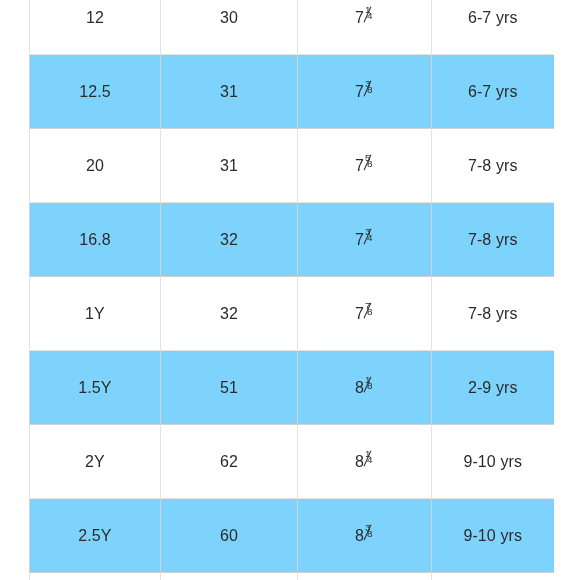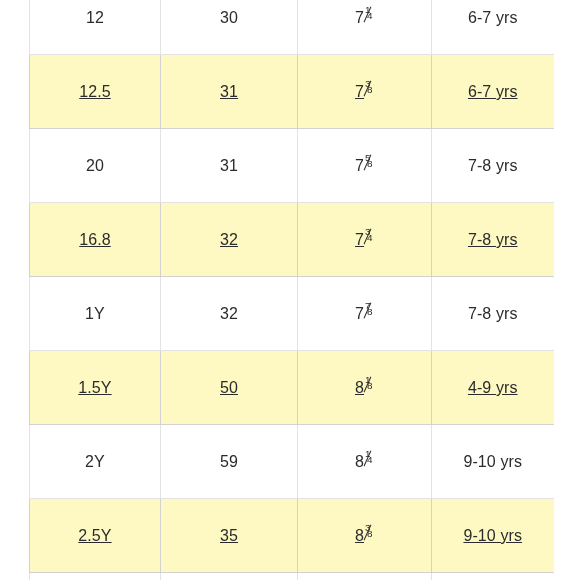--- a/index.html
+++ b/index.html
@@ -58,24 +58,23 @@
     border-left: 1px solid #e3e3e3;
   }
   #size-chart-table td:last-child {
     border-right: none;
   }
 
   #size-chart-table tr.row-odd td {
     background: #ffffff;
   }
   #size-chart-table tr.row-even td {
-    background: #fef9c3;
+    background: #7dd3fc;
     border-right-color: #d2d2d2;
     border-bottom-color: #d2d2d2;
-    text-decoration: underline;
   }
   #size-chart-table tr.row-even td:first-child {
     border-left-color: #d2d2d2;
   }
 
   
   .frac {
     display: inline-block;
     position: relative;
     width: 0.62em;
@@ -142,33 +141,33 @@
           <td>7-8 yrs</td>
         </tr>
         <tr class="row-odd">
           <td>1Y</td>
           <td>32</td>
           <td><span>7</span><span class="frac"><span class="num">7</span><span class="bar"></span><span class="den">8</span></span></td>
           <td>7-8 yrs</td>
         </tr>
         <tr class="row-even">
           <td>1.5Y</td>
-          <td>50</td>
+          <td>51</td>
           <td><span>8</span><span class="frac"><span class="num">1</span><span class="bar"></span><span class="den">8</span></span></td>
-          <td>4-9 yrs</td>
+          <td>2-9 yrs</td>
         </tr>
         <tr class="row-odd">
           <td>2Y</td>
-          <td>59</td>
+          <td>62</td>
           <td><span>8</span><span class="frac"><span class="num">1</span><span class="bar"></span><span class="den">4</span></span></td>
           <td>9-10 yrs</td>
         </tr>
         <tr class="row-even">
           <td>2.5Y</td>
-          <td>35</td>
+          <td>60</td>
           <td><span>8</span><span class="frac"><span class="num">3</span><span class="bar"></span><span class="den">8</span></span></td>
           <td>9-10 yrs</td>
         </tr>
         <tr class="row-odd">
           <td></td>
           <td></td>
           <td></td>
           <td></td>
         </tr>
       </tbody>

